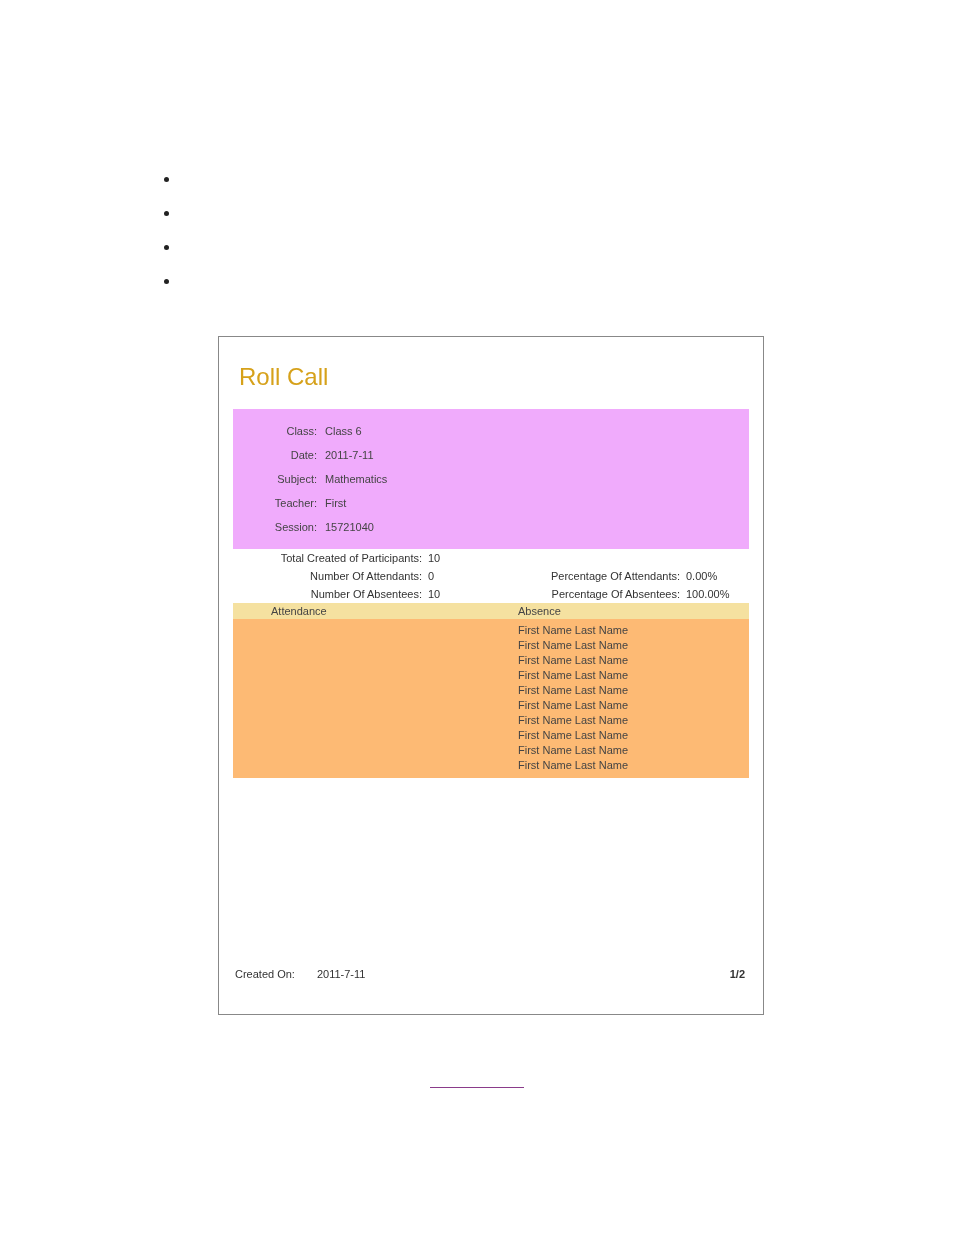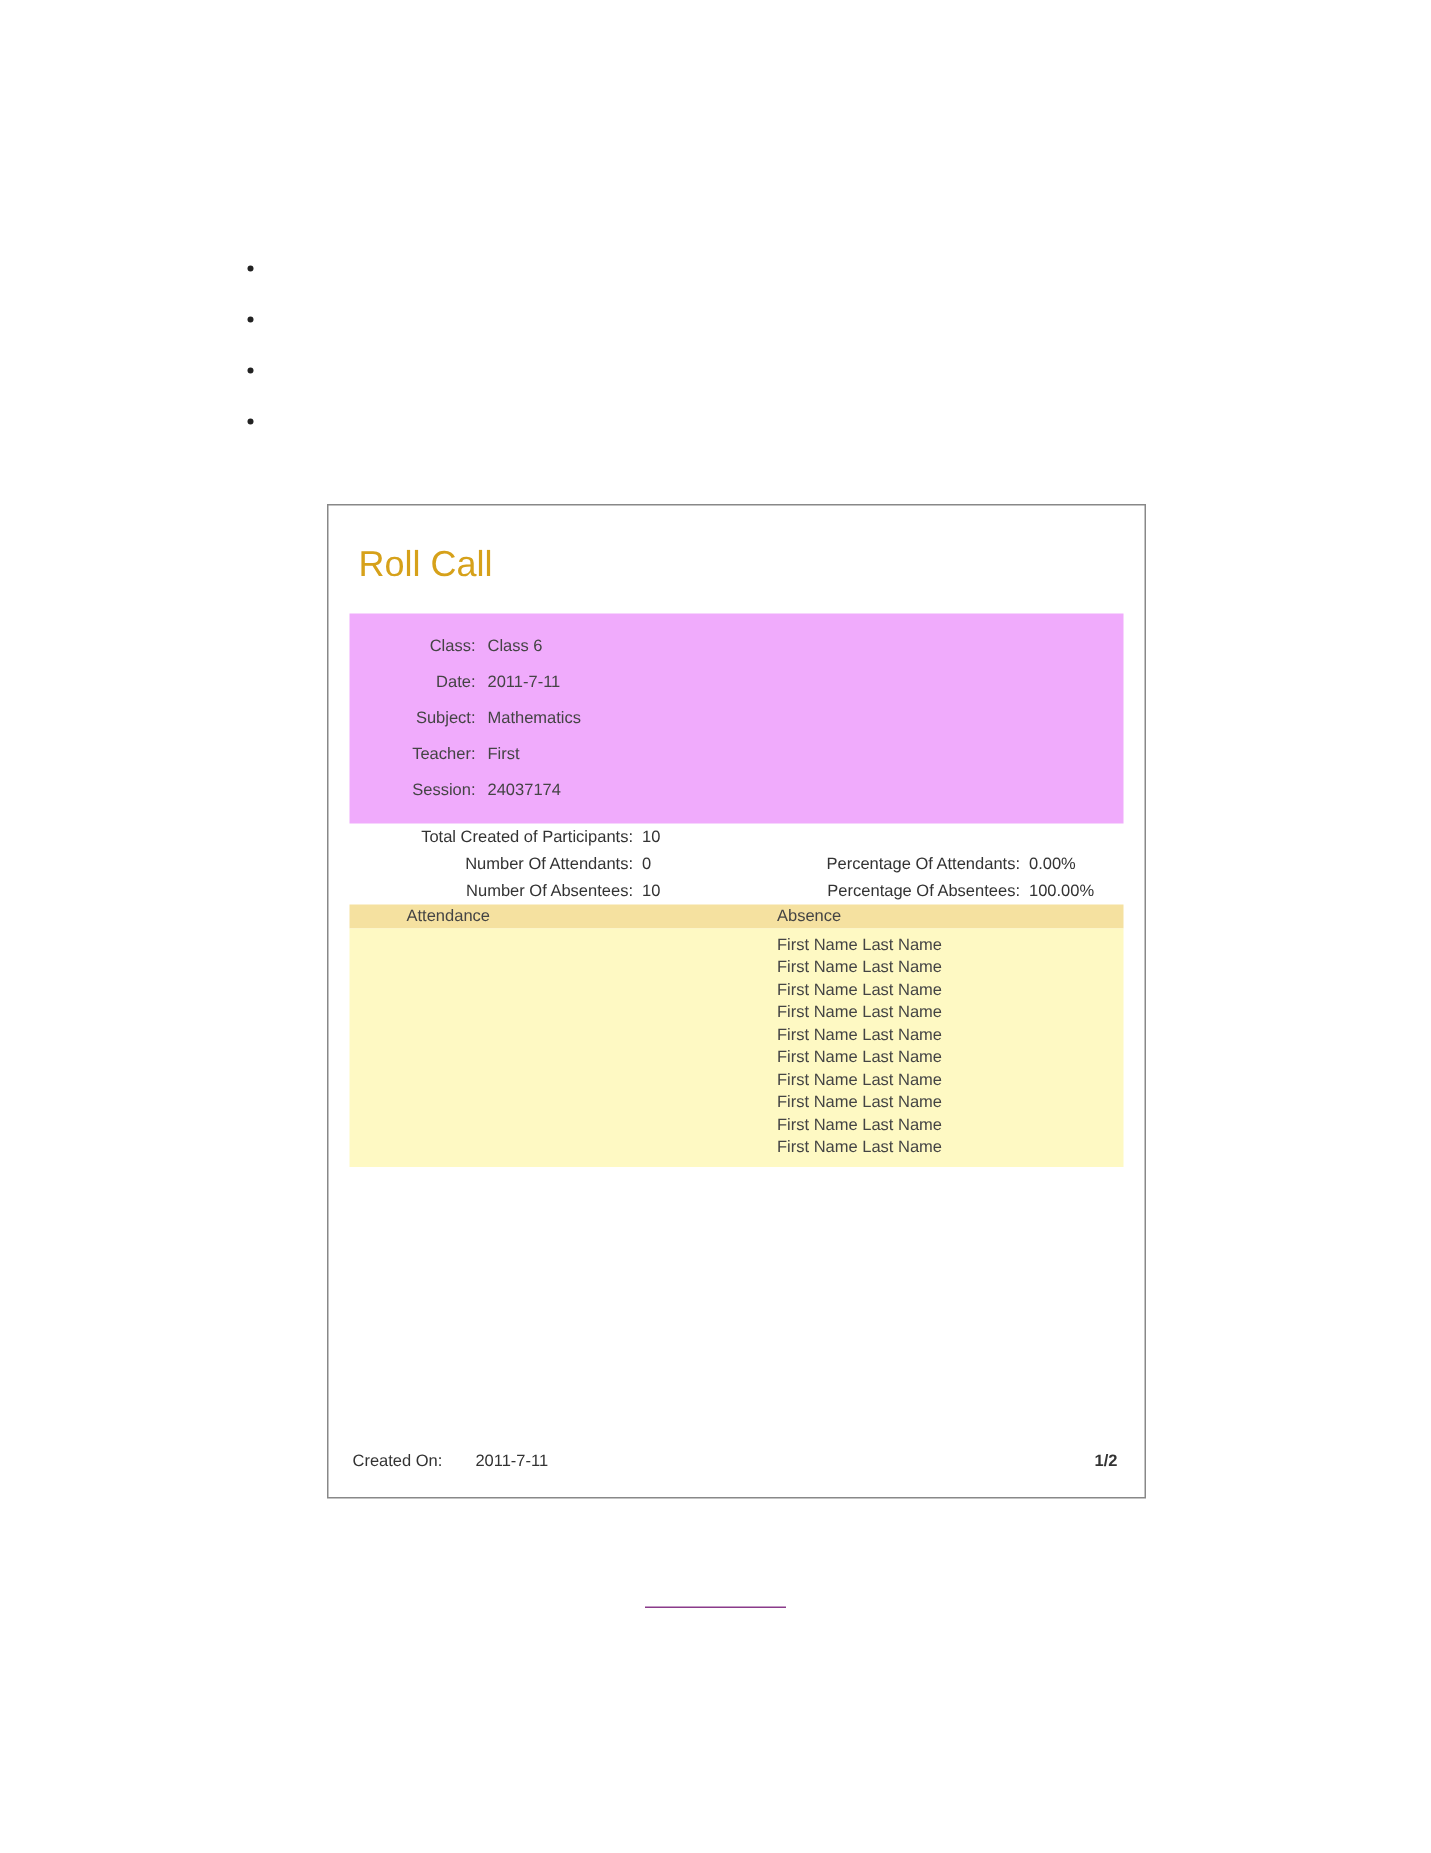--- a/index.html
+++ b/index.html
@@ -16,21 +16,21 @@
   }
   .bullets li {
     height: 34px;
     color: #222;
   }
   .report-frame {
     width: 546px;
     margin-left: 218px;
     border: 1px solid #888;
     background: #fff;
-    padding: 14px 14px 14px 14px;
+    padding: 14px 14px 30px 14px;
   }
   .title {
     font-size: 24px;
     color: #d6a11a;
     font-weight: normal;
     margin: 12px 0 18px 6px;
     font-family: Arial, sans-serif;
   }
   .hdr-block {
     background: #f0abfc;
@@ -73,21 +73,21 @@
   .yellow-row {
     background: #f5e1a0;
     font-size: 11px;
     color: #444;
     display: flex;
     padding: 2px 0;
   }
   .yellow-row .left { width: 285px; padding-left: 38px; }
   .yellow-row .right { padding-left: 0; }
   .absence-block {
-    background: #fef9c3;
+    background: #fdba74;
     font-size: 11px;
     color: #444;
     padding: 3px 0 6px 0;
   }
   .abs-row {
     display: flex;
     padding: 1.5px 0;
   }
   .abs-left { width: 285px; }
   .abs-right { padding-left: 0; }
@@ -135,21 +135,21 @@
     <div class="hdr-row">
       <div class="hdr-label">Subject:</div>
       <div class="hdr-val">Mathematics</div>
     </div>
     <div class="hdr-row">
       <div class="hdr-label">Teacher:</div>
       <div class="hdr-val">First</div>
     </div>
     <div class="hdr-row">
       <div class="hdr-label">Session:</div>
-      <div class="hdr-val">24037174</div>
+      <div class="hdr-val">15721040</div>
     </div>
   </div>
 
 
   <div class="stats">
     <div class="stat-row">
       <div class="stat-l-lbl">Total Created of Participants:</div>
       <div class="stat-l-val">10</div>
       <div class="stat-r-lbl"></div>
       <div class="stat-r-val"></div>

